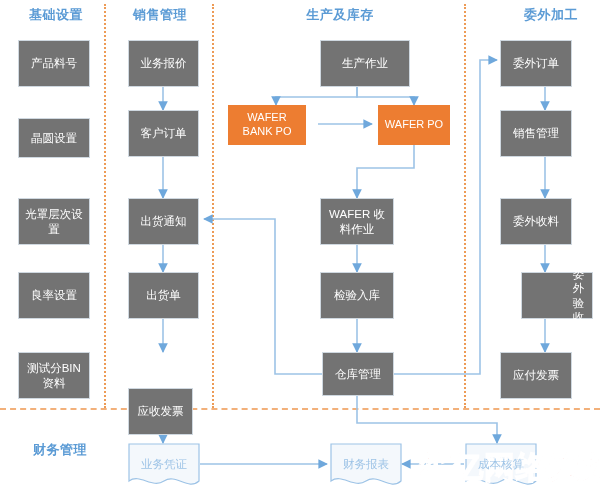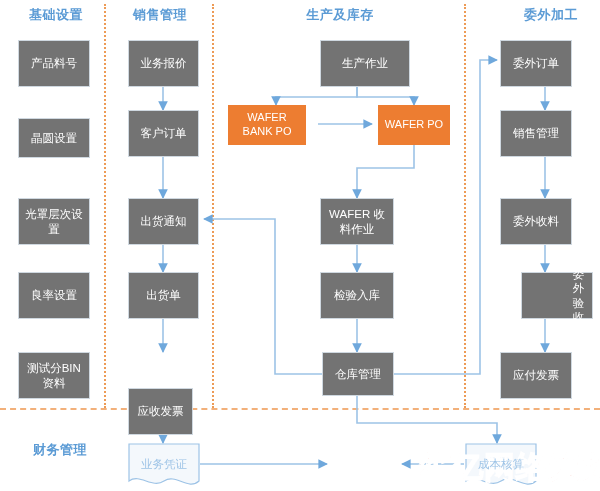--- a/index.html
+++ b/index.html
@@ -123,20 +123,26 @@
   <div class="node" style="left:521px;top:272px;width:72px;height:47px;padding-left:46px;">委外验收</div>
   <div class="node" style="left:500px;top:352px;width:72px;height:47px;">应付发票</div>
 
   <div class="docnode" style="left:128px;top:443px;width:72px;height:48px;">
     <svg class="docsvg" width="72" height="48" viewBox="0 0 72 48">
       <path d="M1,1 H71 V38 C60,48 48,30 36,38 C24,46 12,30 1,38 Z" fill="#F4F8FC" stroke="#9DC3E6" stroke-width="1.2"></path>
     </svg>
     <span class="doclabel">业务凭证</span>
   </div>
 
+  <div class="docnode" style="left:330px;top:443px;width:72px;height:48px;">
+    <svg class="docsvg" width="72" height="48" viewBox="0 0 72 48">
+      <path d="M1,1 H71 V38 C60,48 48,30 36,38 C24,46 12,30 1,38 Z" fill="#F4F8FC" stroke="#9DC3E6" stroke-width="1.2"></path>
+    </svg>
+    <span class="doclabel">财务报表</span>
+  </div>
 
   <div class="docnode" style="left:465px;top:443px;width:72px;height:48px;">
     <svg class="docsvg" width="72" height="48" viewBox="0 0 72 48">
       <path d="M1,1 H71 V38 C60,48 48,30 36,38 C24,46 12,30 1,38 Z" fill="#F4F8FC" stroke="#9DC3E6" stroke-width="1.2"></path>
     </svg>
     <span class="doclabel">成本核算</span>
   </div>
 
   <div class="wm" style="left:420px;top:447px;">笙亿网络策划</div>
 

